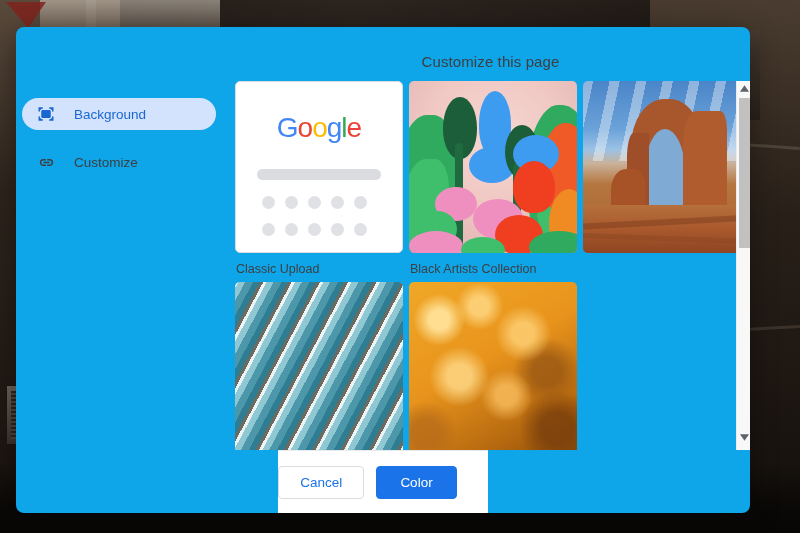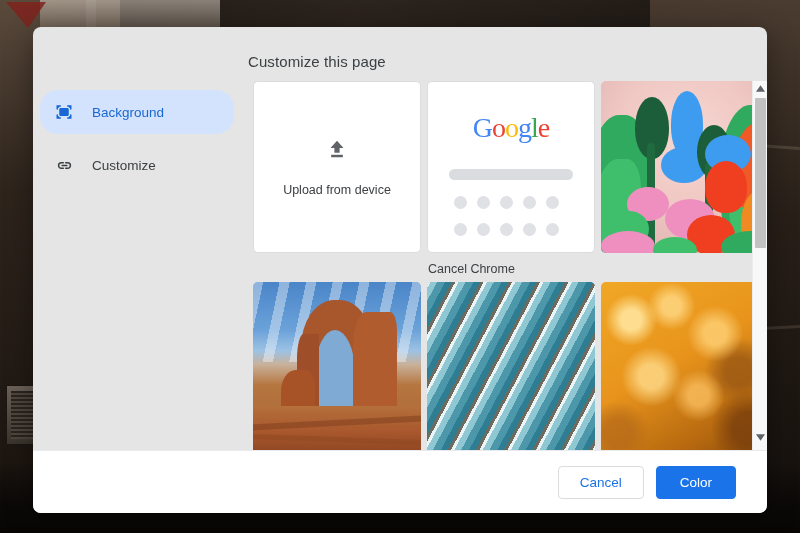--- a/index.html
+++ b/index.html
@@ -71,30 +71,31 @@
   }
   .bd-post {
     left: 86px; top: 0; width: 10px; height: 533px;
     background: linear-gradient(180deg,#6d6055,#2b241e);
     opacity:.7;
   }
 
   
   #dialog {
     position: absolute;
-    left: 33px;
+    left: 16px;
     top: 27px;
     width: 734px;
     height: 486px;
-    background: #e5e5e5;
+    background: #0ea5e9;
     border-radius: 8px;
     box-shadow: 0 8px 28px rgba(0,0,0,.38);
     overflow: hidden;
     display: flex;
     flex-direction: column;
+    align-items: center;
   }
 
   #dialog-title {
     font-size: 15px;
     color: #3c4043;
     padding: 26px 0 0 215px;
     letter-spacing: .1px;
     height: 26px;
     box-sizing: border-box;
   }
@@ -109,22 +110,22 @@
   
   #sidebar {
     width: 215px;
     flex: 0 0 215px;
     padding-top: 29px;
     box-sizing: border-box;
   }
   .menu-item {
     display: flex;
     align-items: center;
-    height: 44px;
-    margin: 8px 14px 9px 7px;
+    height: 32px;
+    margin: 16px 14px 9px 7px;
     padding-left: 14px;
     border-radius: 18px;
     cursor: pointer;
     color: #3c4043;
     font-size: 13.5px;
   }
   .menu-item .mi-icon {
     width: 20px; height: 20px;
     flex: 0 0 20px;
     display: flex; align-items: center; justify-content: center;
@@ -185,21 +186,21 @@
   .cc-inner {
     width: 100%; height: 100%;
     display: flex; flex-direction: column;
     align-items: center; justify-content: flex-start;
     padding-top: 30px;
     box-sizing: border-box;
   }
   .cc-logo {
     font-size: 28px;
     letter-spacing: -1px;
-    font-family: Liberation Serif, serif;
+    font-family: Liberation Sans, sans-serif;
     margin-bottom: 25px;
   }
   .cc-logo span { display: inline-block; }
   .cc-bar {
     width: 124px; height: 11px;
     border-radius: 6px;
     background: #dadce0;
     margin-bottom: 16px;
   }
   .cc-dots { display: grid; grid-template-columns: repeat(5, 23px); row-gap: 14px; }
@@ -364,31 +365,20 @@
         <span class="mi-label">Customize</span>
       </div>
 
 
     </div>
 
     <div id="content">
 
       <div id="tile-grid">
 
-        <div class="tile-cell">
-          <div class="tile bordered">
-            <span class="upload-icon">
-              <svg width="26" height="26" viewBox="0 0 24 24">
-                <path d="M12 3.5l6 6.6h-3.6v4.4H9.6v-4.4H6z" fill="#5f6368"></path>
-                <rect x="6.6" y="16.4" width="10.8" height="2.3" fill="#5f6368"></rect>
-              </svg>
-            </span>
-            <span class="upload-text">Upload from device</span>
-          </div>
-        </div>
 
         <div class="tile-cell">
           <div class="tile bordered">
             <div class="cc-inner">
               <div class="cc-logo">
                 <span style="color:#4285f4">G</span><span style="color:#ea4335">o</span><span style="color:#fbbc05">o</span><span style="color:#4285f4">g</span><span style="color:#34a853">l</span><span style="color:#ea4335">e</span>
               </div>
               <div class="cc-bar"></div>
               <div class="cc-dots">
                 <span class="cc-dot"></span>
@@ -397,21 +387,21 @@
                 <span class="cc-dot"></span>
                 <span class="cc-dot"></span>
                 <span class="cc-dot"></span>
                 <span class="cc-dot"></span>
                 <span class="cc-dot"></span>
                 <span class="cc-dot"></span>
                 <span class="cc-dot"></span>
               </div>
             </div>
           </div>
-          <div class="tile-label">Cancel Chrome</div>
+          <div class="tile-label">Classic Upload</div>
         </div>
 
         <div class="tile-cell">
           <div class="tile">
             <div class="art-bg">
               <i style="left:-14px;top:34px;width:64px;height:150px;background:#2faa5e;border-radius:50% 40% 45% 50%"></i>
               <i style="left:-6px;top:78px;width:46px;height:96px;background:#3fbf6c;border-radius:50% 30% 55% 40%"></i>
               <i style="left:118px;top:24px;width:70px;height:160px;background:#2faa5e;border-radius:45% 50% 40% 50%"></i>
               <i style="left:128px;top:66px;width:52px;height:110px;background:#3fbf6c;border-radius:40% 50% 50% 45%"></i>
               <i style="left:132px;top:42px;width:46px;height:92px;background:#ef5a27;border-radius:55% 45% 50% 50%"></i>
@@ -426,20 +416,21 @@
               <i style="left:104px;top:80px;width:42px;height:52px;background:#ef3e20;border-radius:50% 50% 45% 45%"></i>
               <i style="left:26px;top:106px;width:42px;height:34px;background:#ef8fc0;border-radius:50%"></i>
               <i style="left:64px;top:118px;width:50px;height:40px;background:#ef8fc0;border-radius:50%"></i>
               <i style="left:8px;top:130px;width:40px;height:36px;background:#3fbf6c;border-radius:50%"></i>
               <i style="left:86px;top:134px;width:48px;height:40px;background:#ef3e20;border-radius:50%"></i>
               <i style="left:0px;top:150px;width:54px;height:30px;background:#ef8fc0;border-radius:50%"></i>
               <i style="left:120px;top:150px;width:60px;height:32px;background:#2faa5e;border-radius:50%"></i>
               <i style="left:52px;top:156px;width:44px;height:26px;background:#3fbf6c;border-radius:50%"></i>
             </div>
           </div>
+          <div class="tile-label">Black Artists Collection</div>
         </div>
 
         <div class="tile-cell">
           <div class="tile">
             <div class="arch">
               <i style="left:0;top:0;width:168px;height:80px;background:repeating-linear-gradient(102deg,rgba(255,255,255,.38) 0 10px,rgba(255,255,255,0) 10px 26px)"></i>
               <i style="left:48px;top:18px;width:72px;height:104px;background:#a8562c;border-radius:46% 46% 6% 6%"></i>
               <i style="left:62px;top:48px;width:40px;height:86px;background:#7faad4;border-radius:50% 50% 0 0"></i>
               <i style="left:44px;top:52px;width:22px;height:82px;background:#9e4e28;border-radius:30% 0 0 0"></i>
               <i style="left:100px;top:30px;width:44px;height:112px;background:#b05c2f;border-radius:30% 16% 8% 12%"></i>

